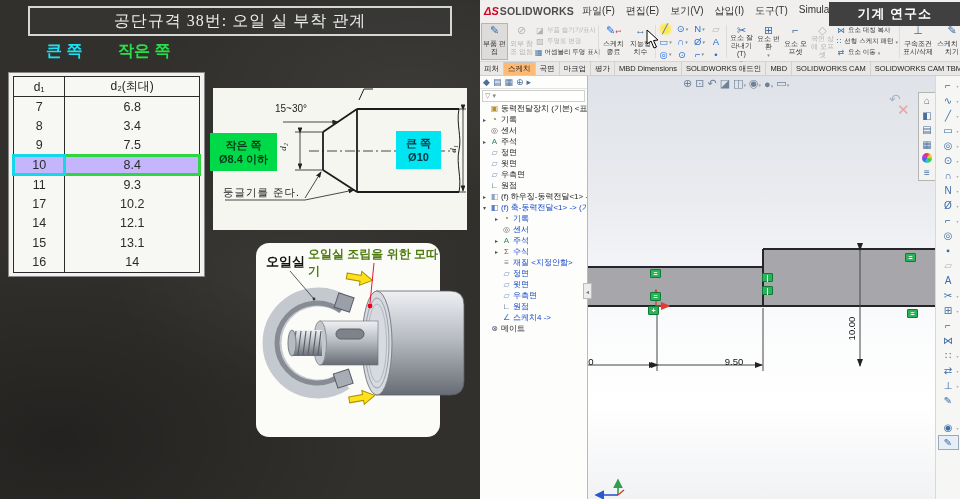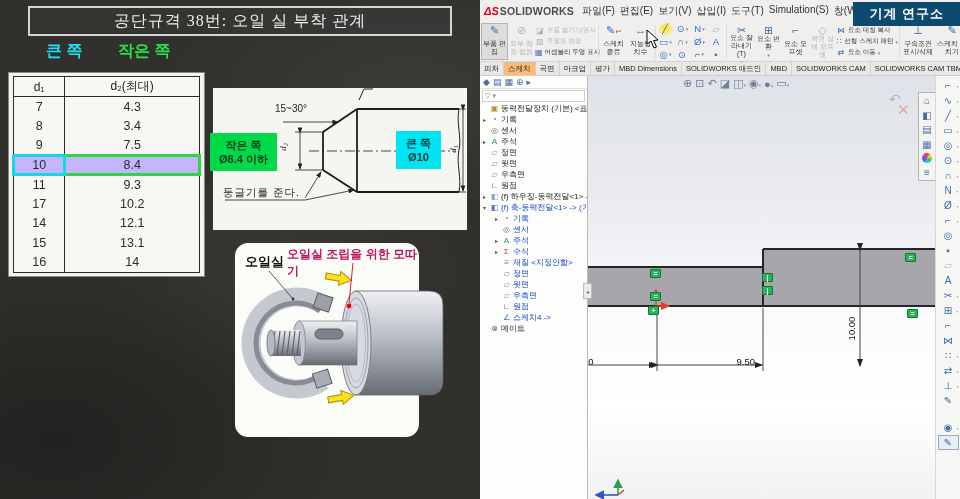--- a/index.html
+++ b/index.html
@@ -36,38 +36,38 @@
   .round-note{left:10px;top:98px;font-size:10.5px;letter-spacing:1px}
   .dim-d2{left:66px;top:54px;font:italic 9px "Liberation Serif",serif;transform:rotate(-90deg)}
   .dim-d1{left:236px;top:56px;font:italic 9px "Liberation Serif",serif;transform:rotate(-90deg)}
   .g-label{left:210px;top:133px;width:67px;height:38px;background:#00d948;color:#063;
     display:flex;flex-direction:column;align-items:center;justify-content:center;
     font-size:11px;font-weight:bold;color:#053a1a;line-height:14px}
   .c-label{left:396px;top:131px;width:45px;height:38px;background:#00e5f2;
     display:flex;flex-direction:column;align-items:center;justify-content:center;
     font-size:11px;font-weight:bold;color:#06333a;line-height:14px}
 
-  .photo-panel{left:235px;top:243px;width:184px;height:194px;background:#fbfbf8;border-radius:13px}
+  .photo-panel{left:256px;top:243px;width:184px;height:194px;background:#fbfbf8;border-radius:13px}
   .seal-label{left:10px;top:10px;font-size:13px;color:#111;font-weight:bold}
-  .chamfer-label{left:52px;top:3px;font-size:12px;color:#be185d;font-weight:bold}
+  .chamfer-label{left:52px;top:3px;font-size:12px;color:#4d7c0f;font-weight:bold}
 
   
   .sw{position:absolute;left:480px;top:0;width:480px;height:499px;background:#f0efed;overflow:hidden}
 
   .menubar{position:absolute;left:0;top:0;width:480px;height:22px;display:flex;align-items:center;padding-left:4px;background:#f0efed}
   .logo{display:flex;align-items:baseline;margin-right:8px}
   .logo .mark{color:#d6001c;font-weight:bold;font-style:italic;font-size:11px}
   .logo .word{color:#4d4d4f;font-weight:bold;font-size:10.5px;letter-spacing:.2px;margin-left:1px}
-  .menus{display:flex;gap:5px;font-size:10px;color:#333}
+  .menus{display:flex;gap:11px;font-size:10px;color:#333}
   .menus span{cursor:default;white-space:nowrap}
   .qicons{display:flex;align-items:center;gap:5px;margin-left:10px}
   .qicons svg{width:13px;height:13px}
   .qicons .dd{font-size:5px;color:#666}
-  .badge{position:absolute;right:0;top:2px;height:24px;background:#0c4a6e;color:#fff;
-    font-size:13px;font-weight:bold;display:flex;align-items:center;padding:0 16px;letter-spacing:1px;z-index:60}
+  .badge{position:absolute;right:0;top:2px;height:24px;background:#404040;color:#fff;
+    font-size:13px;font-weight:bold;display:flex;align-items:center;padding:0 28px;letter-spacing:1px;z-index:60}
 
   .ribbon{position:absolute;left:0;top:22px;width:480px;height:40px;background:#f0efed;
     border-bottom:1px solid #d6d5d3;display:flex;align-items:stretch;padding:1px 1px}
   .rsep{width:1px;background:#dddcda;margin:2px 1px;flex:0 0 1px}
   .bigbtn{width:27px;flex:0 0 auto;display:flex;flex-direction:column;align-items:center;padding-top:2px;
     font-size:7px;line-height:8px;text-align:center;color:#333;border:1px solid transparent}
   .bigbtn .bicon{height:14px;font-size:11px;color:#3a6ea5}
   .bigbtn.pressed{background:#dddcda;border-color:#b5b4b2}
   .bigbtn.w34{width:34px}
   .dis,.dis .bicon,.dis .sicon{color:#b3b2b0 !important}
@@ -104,21 +104,21 @@
   .i-part::before{content:"◧"}.i-parte::before{content:"◧"}.i-eq::before{content:"Σ"}
   .i-mat::before{content:"≡"}.i-sk::before{content:"∠"}.i-mate::before{content:"⊗"}
   .splitter{position:absolute;left:103px;top:283px;width:9px;height:16px;background:#ececea;border:1px solid #bbb;
     display:flex;align-items:center;justify-content:center;font-size:6px;color:#678;z-index:25}
 
   
   .viewport{position:absolute;left:108px;top:76px;width:372px;height:423px;overflow:hidden;
     background:linear-gradient(180deg,#dfe2e8 0%,#e9ebef 28%,#fafbfc 58%,#ffffff 78%,#f1f2f4 100%)}
   .vp-svg{position:absolute;left:0;top:0}
   .dim{position:absolute;font-size:9.5px;color:#111}
-  .dim-len{left:91px;top:280px;width:76px;text-align:right}
+  .dim-len{left:108px;top:280px;width:76px;text-align:center}
   .dim-dia{left:246px;top:247px;width:34px;text-align:center;transform:rotate(-90deg)}
   .dim-left{left:-13px;top:280px}
   .con{position:absolute;width:11px;height:9px;background:#29b457;border:1px solid #0e7a36;border-radius:1px;
     color:#fff;font-size:7px;line-height:7px;font-weight:bold;text-align:center}
   .headsup{position:absolute;left:95px;top:0;height:15px;display:flex;align-items:center;gap:3px;color:#6f8196;font-size:11px}
   .headsup .dd{font-size:5px;color:#97a3b2}
   .taskpane{position:absolute;left:330px;top:16px;width:18px;background:#f3f3f1;border:1px solid #b5b5b3;
     display:flex;flex-direction:column;align-items:center;padding:2px 0;gap:3.5px;font-size:10px;color:#4a6e9e;z-index:30}
   .wheel{width:10px;height:10px;border-radius:50%;background:conic-gradient(#e33,#fd3,#3c3,#3cc,#36e,#c3e,#e33)}
   .ccorner{position:absolute;left:301px;top:14px;z-index:5}
@@ -150,21 +150,21 @@
       <thead>
         <tr>
           <th class="c1">d₁</th>
           <th class="c2">d₂(최대)</th>
         </tr>
       </thead>
       <tbody>
 
           <tr>
             <td class="c1">7</td>
-            <td class="c2">4.3</td>
+            <td class="c2">6.8</td>
           </tr>
 
           <tr>
             <td class="c1">8</td>
             <td class="c2">3.4</td>
           </tr>
 
           <tr>
             <td class="c1">9</td>
             <td class="c2">7.5</td>

